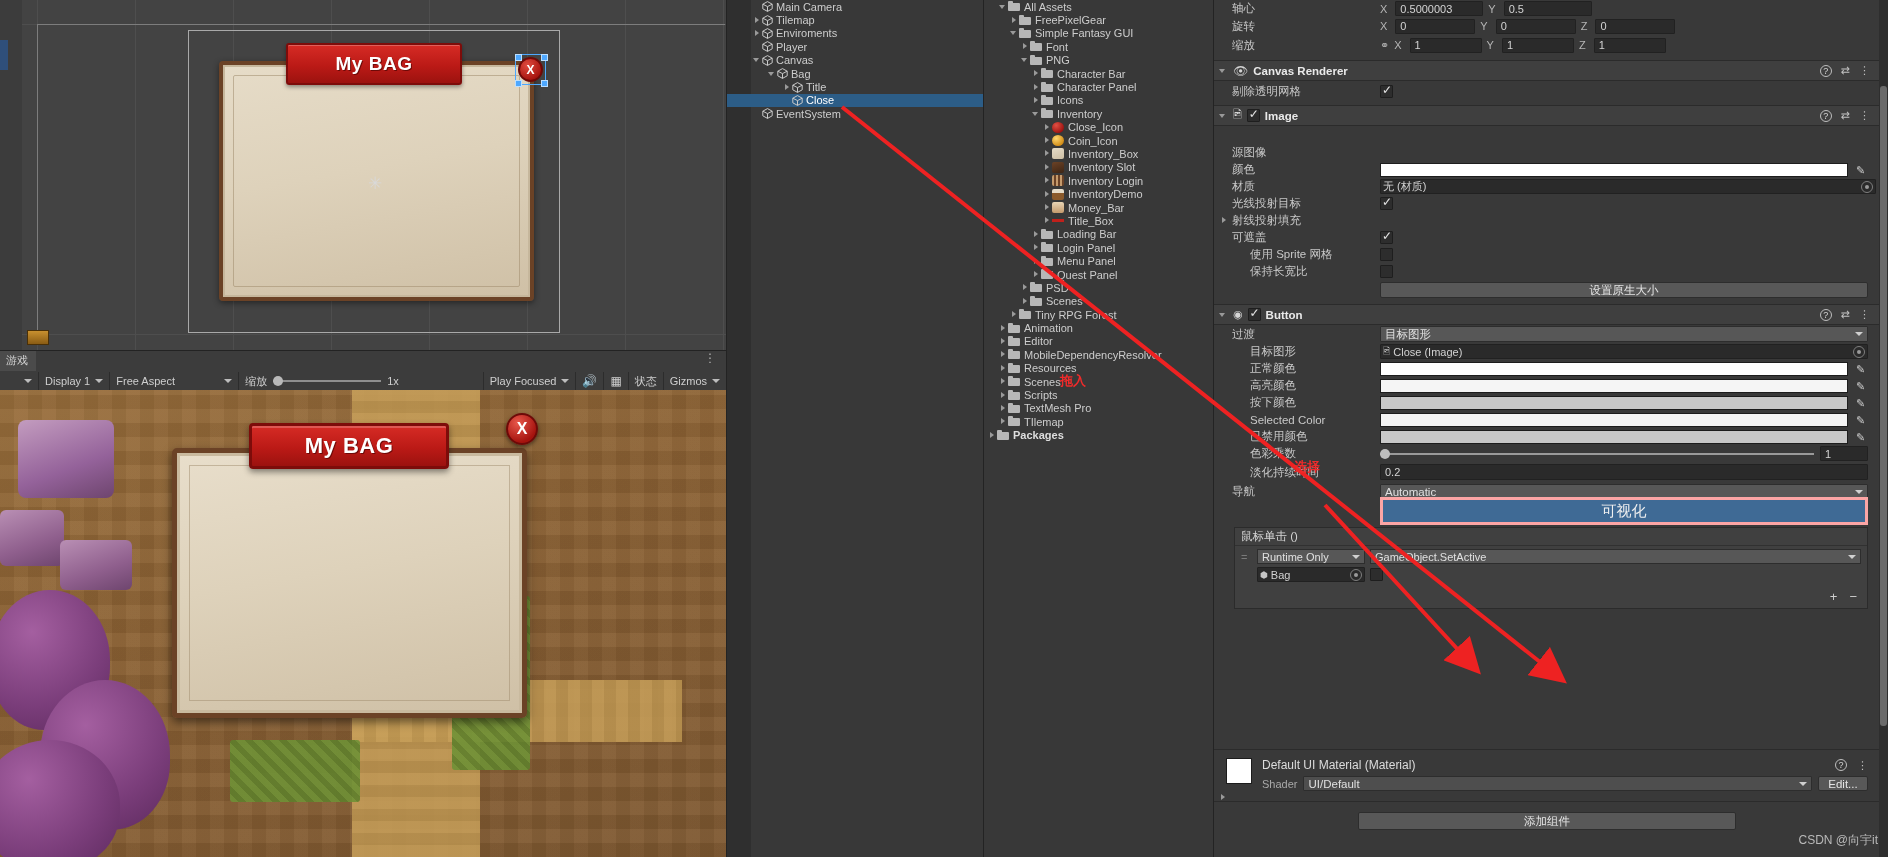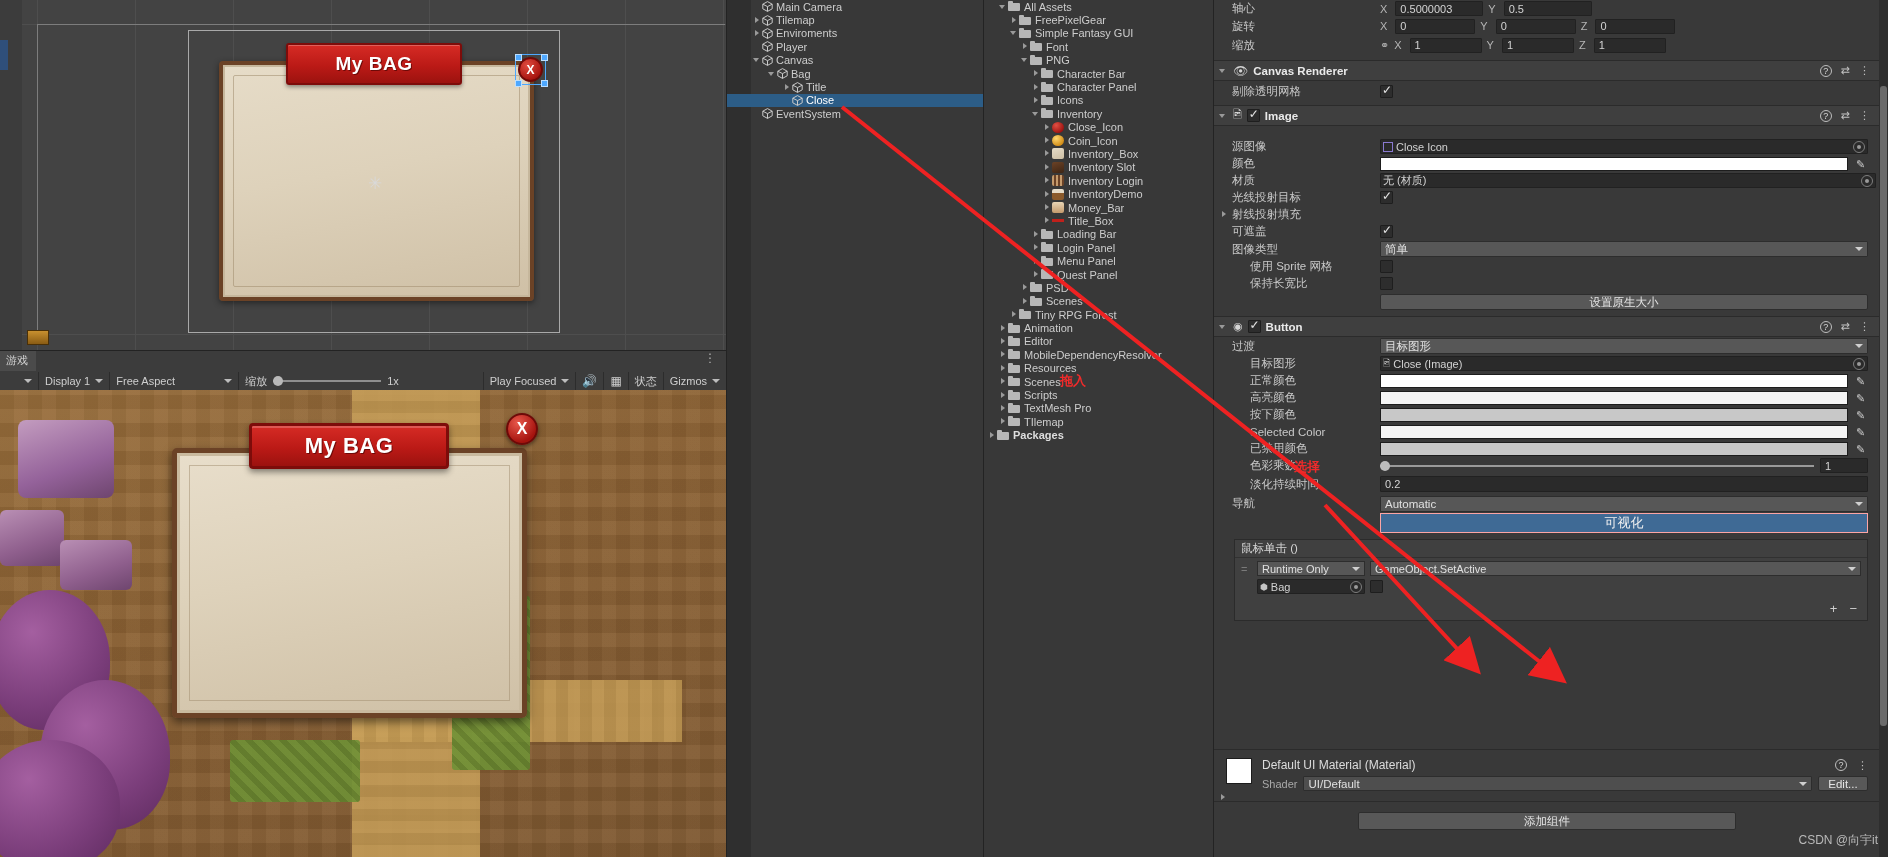--- a/index.html
+++ b/index.html
@@ -165,22 +165,22 @@
     border-top:1px solid #2b2b2b; border-bottom:1px solid #2b2b2b; padding-left:5px; gap:5px; }
   .comp-header .ctitle { font-weight:bold; font-size:11.5px; color:#eaeaea; }
   .ch-icons { margin-left:auto; display:flex; align-items:center; gap:9px; padding-right:10px; color:#c0c0c0; font-size:11px; }
   .qmark { width:12px; height:12px; border-radius:50%; border:1px solid #bdbdbd;
     font-size:9px; line-height:10px; text-align:center; color:#d6d6d6; }
   .btn-wide { height:16px; background:#585858; border:1px solid #2d2d2d; border-radius:2px;
     display:flex; align-items:center; justify-content:center; font-size:11.5px; color:#e4e4e4; }
   .sliderrow { flex:1; display:flex; align-items:center; gap:6px; }
   .sl-track { flex:1; height:2px; background:#9a9a9a; position:relative; }
   .sl-knob { position:absolute; left:0; top:-4px; width:10px; height:10px; border-radius:50%; background:#bdbdbd; }
-  .visbtn { height:20px; background:#3f6a95; border:1px solid #fca5a5; display:flex;
-    align-items:center; justify-content:center; color:#f0f0f0; font-size:13px; }
+  .visbtn { height:28px; background:#3f6a95; border:3px solid #fca5a5; display:flex;
+    align-items:center; justify-content:center; color:#f0f0f0; font-size:15px; }
   #onclick-box { margin:6px 12px 0 20px; border:1px solid #2b2b2b; background:#404040; }
   #onclick-title { height:18px; display:flex; align-items:center; padding-left:6px;
     font-size:11.5px; color:#d6d6d6; border-bottom:1px solid #313131; }
   .oc-row { display:flex; align-items:center; gap:5px; padding:3px 6px 0 6px; }
   .oc-handle { width:11px; color:#7a7a7a; font-size:11px; }
   .oc-dd { height:15px; background:#575757; border:1px solid #2d2d2d; display:flex;
     align-items:center; padding:0 4px; font-size:11px; color:#e0e0e0; }
   #mat-sec { position:absolute; left:0; top:749px; width:666px; }
   .mat-swatch { width:26px; height:26px; background:#fff; border:1px solid #1c1c1c; }
 
@@ -635,29 +635,22 @@
         <span class="tri open"></span>
         <span style="font-size:11px;color:#d5d5d5">🖻</span>
         <span class="chk on"></span>
         <span class="ctitle">Image</span>
         <span class="ch-icons">
           <span class="qmark">?</span>
           <span>⇄</span>
           <span>⋮</span>
         </span>
       </div>
-      <div class="prop" style="height:17px;margin-top:12px">
+      <div class="prop" style="height:17px;margin-top:18px">
         <div class="plabel">源图像</div>
-        <div class="pfield" style="padding-right:12px">
-          <span class="objfield">
-            <span style="width:10px;height:10px;border:1px solid #8a7ad0;display:inline-block"></span>
-            <span>Close Icon</span>
-            <span class="ofdot"></span>
-          </span>
-        </div>
       </div>
       <div class="prop" style="height:17px">
         <div class="plabel">颜色</div>
         <div class="pfield" style="padding-right:12px">
           <span class="colorfield" id="img-color" style="background: rgb(255, 255, 255);"></span>
           <span class="eyedrop">✎</span>
         </div>
       </div>
       <div class="prop" style="height:17px">
         <div class="plabel">材质</div>
@@ -676,29 +669,20 @@
       </div>
       <div class="prop" style="height:17px;padding-left:6px">
         <span class="tri closed"></span>
         <div class="plabel" style="margin-left:3px">射线投射填充</div>
       </div>
       <div class="prop" style="height:17px">
         <div class="plabel">可遮盖</div>
         <div class="pfield">
             <span class="chk on"></span>
           </div>
-      </div>
-      <div class="prop" style="height:18px">
-        <div class="plabel">图像类型</div>
-        <div class="pfield" style="padding-right:12px">
-          <span class="dropdown">
-            <span>简单</span>
-            <span class="dd-caret"></span>
-          </span>
-        </div>
       </div>
       <div class="prop" style="height:17px">
         <div class="plabel ind">使用 Sprite 网格</div>
         <div class="pfield">
             <span class="chk"></span>
           </div>
       </div>
       <div class="prop" style="height:17px">
         <div class="plabel ind">保持长宽比</div>
         <div class="pfield">

